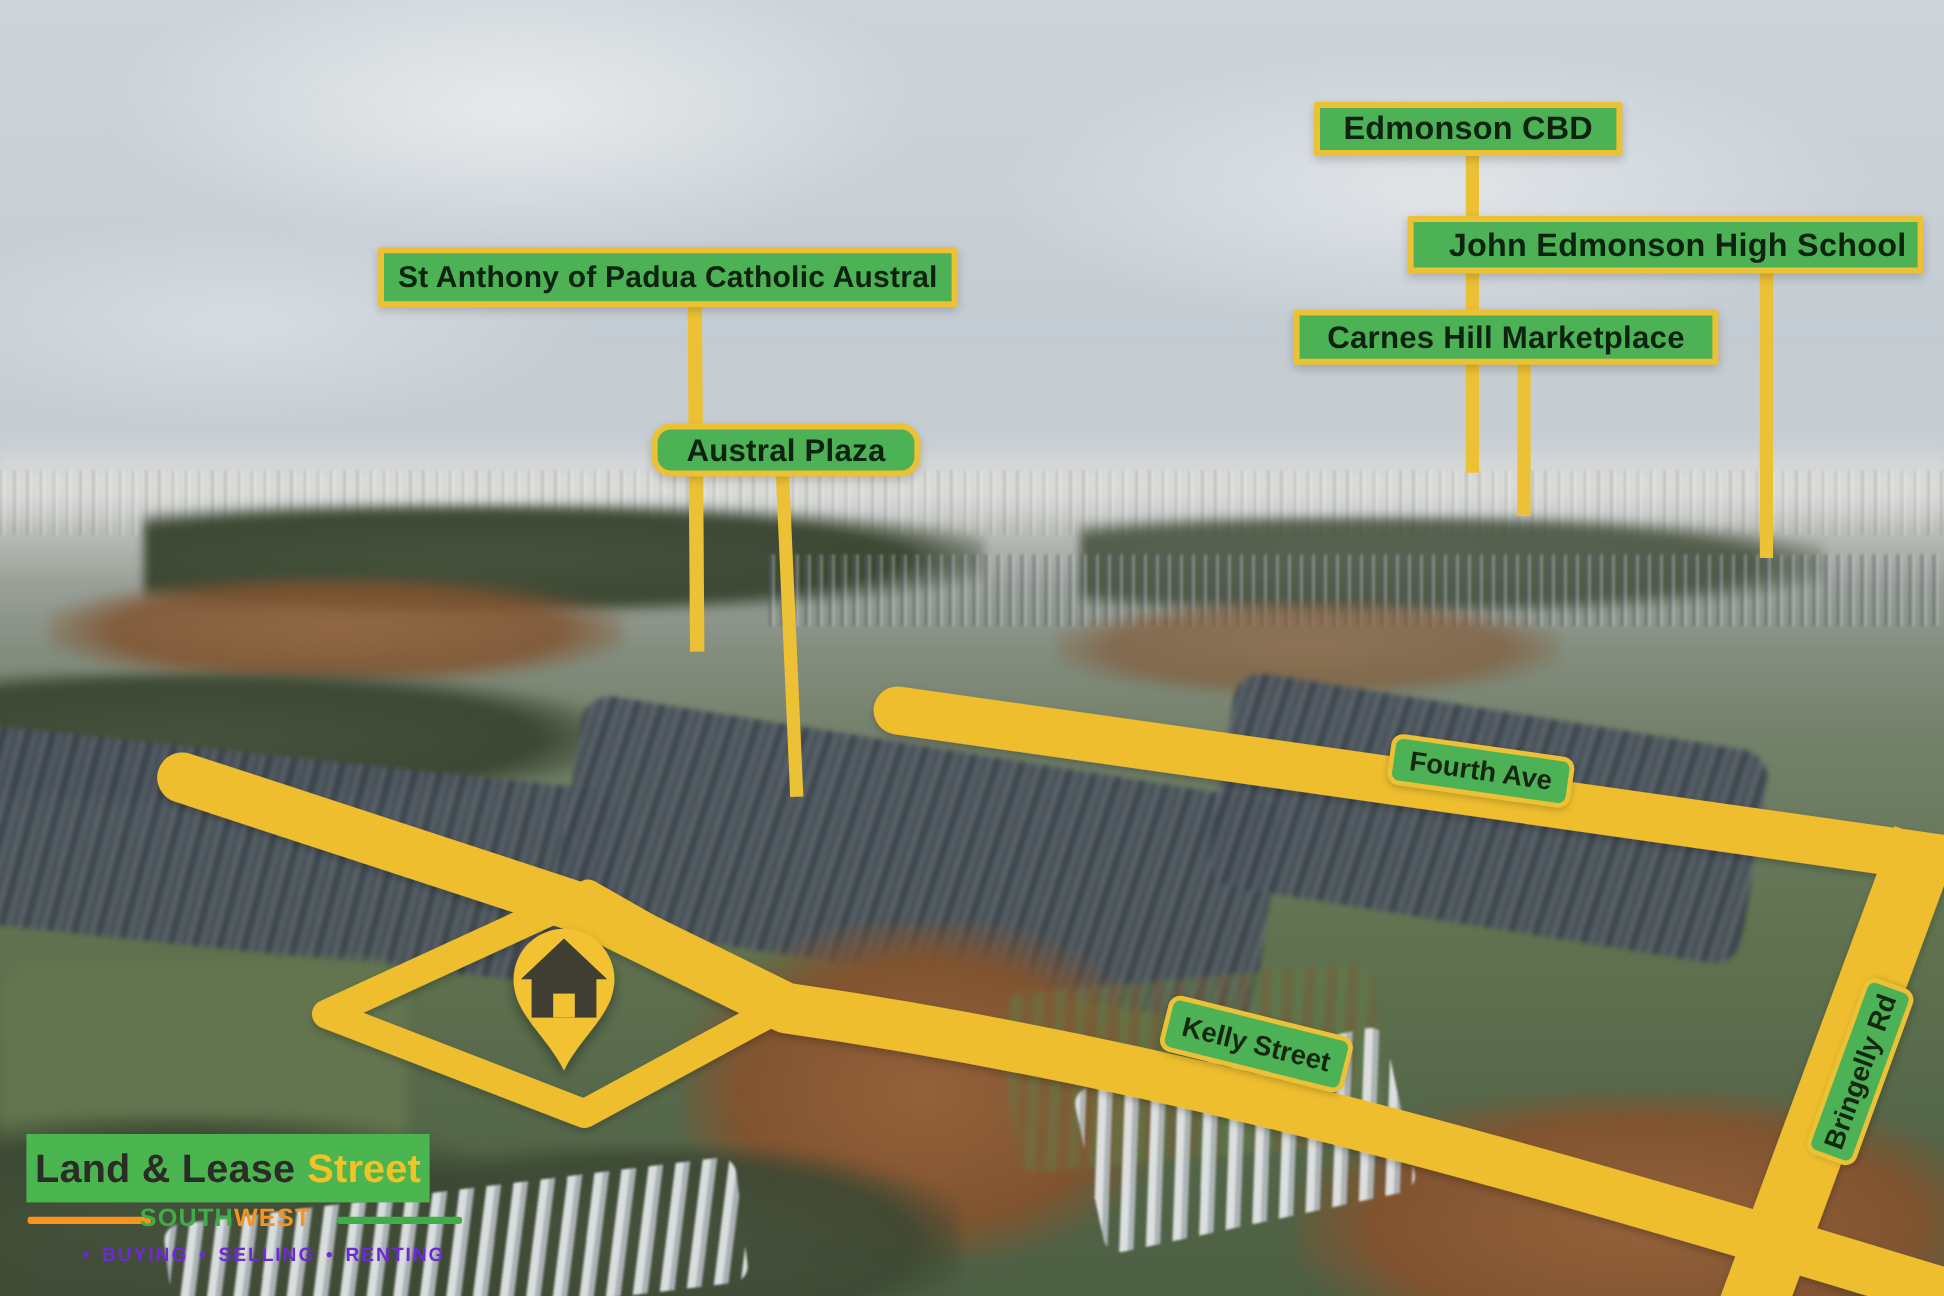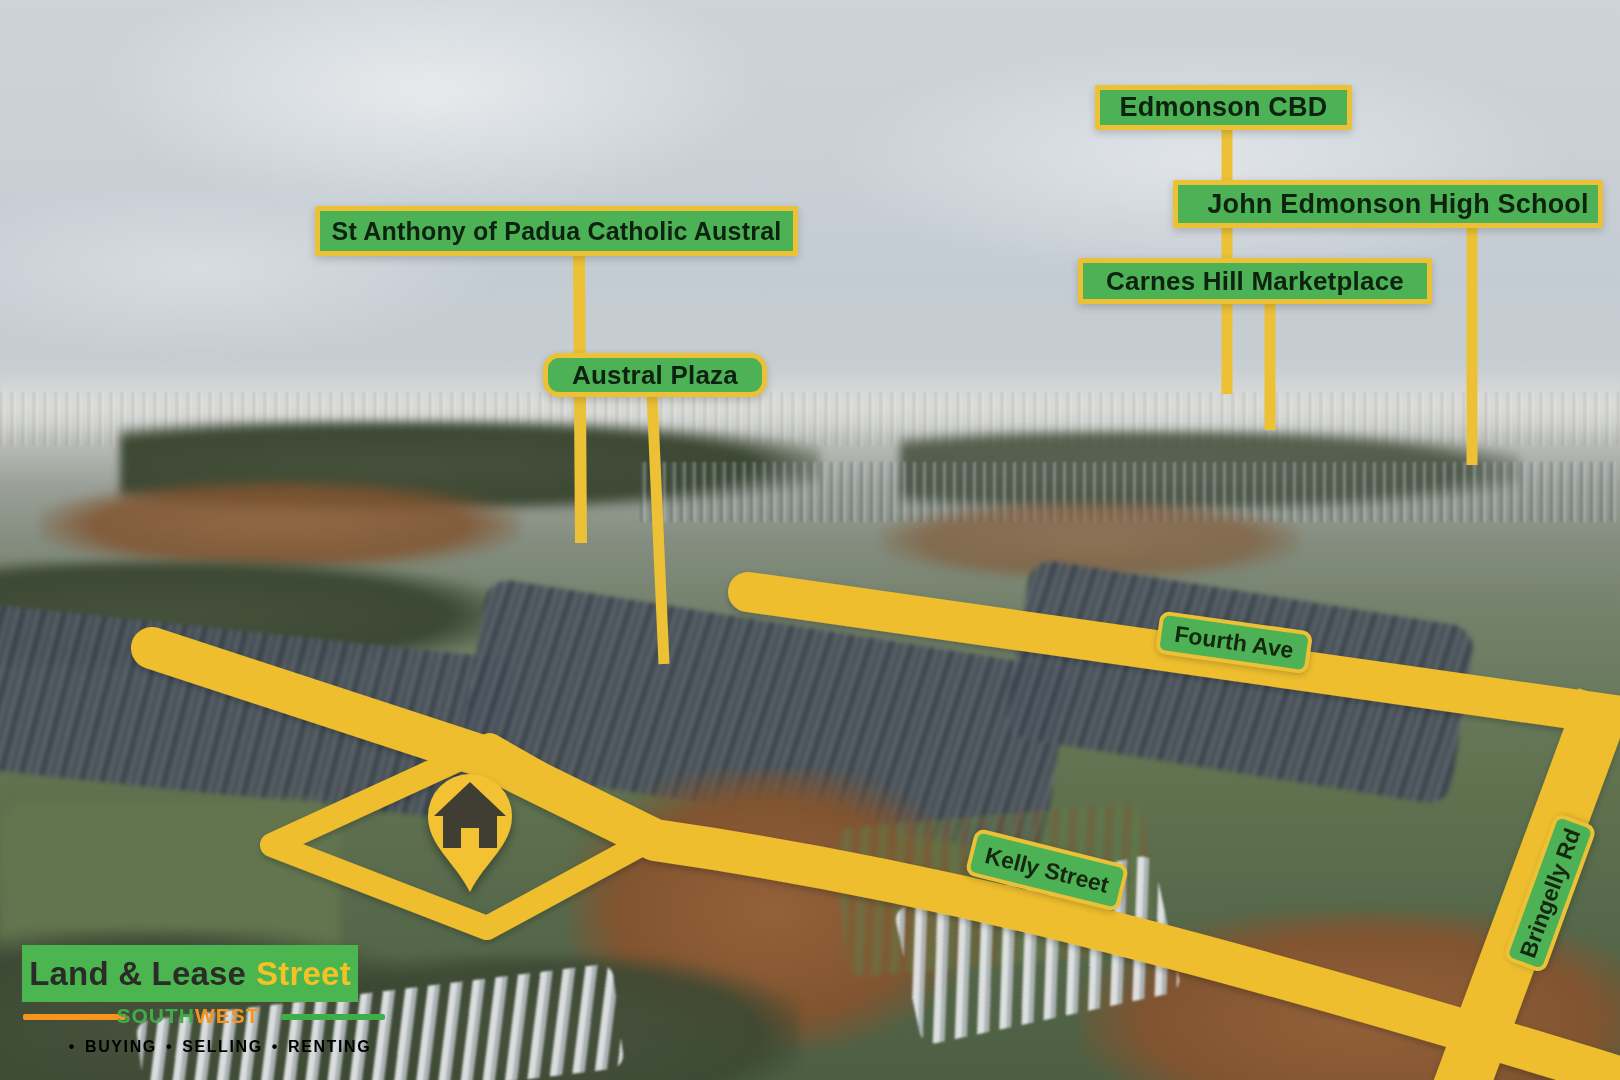--- a/index.html
+++ b/index.html
@@ -71,21 +71,21 @@
     display:flex;align-items:center;justify-content:center;
     font-weight:700;font-size:21px;letter-spacing:1px;white-space:nowrap;
   }
   .logo-region .south{color:var(--south-green);}
   .logo-region .west{color:var(--west-orange);}
   .rule{position:absolute;height:6px;top:1014px;z-index:40;border-radius:2px;}
   .rule-orange{left:23px;width:103px;background:var(--west-orange);}
   .rule-green{left:281px;width:104px;background:var(--south-green);}
   .logo-tagline{
     position:absolute;left:40px;top:1038px;width:360px;z-index:40;
-    text-align:center;color:#000000;font-weight:700;font-size:16px;
+    text-align:center;color:#6d28d9;font-weight:700;font-size:16px;
     letter-spacing:1.6px;word-spacing:3px;white-space:nowrap;
   }
 
   svg.overlay{position:absolute;inset:0;z-index:20;}
 </style>
 </head>
 <body>
 
 <div class="stage">
 

